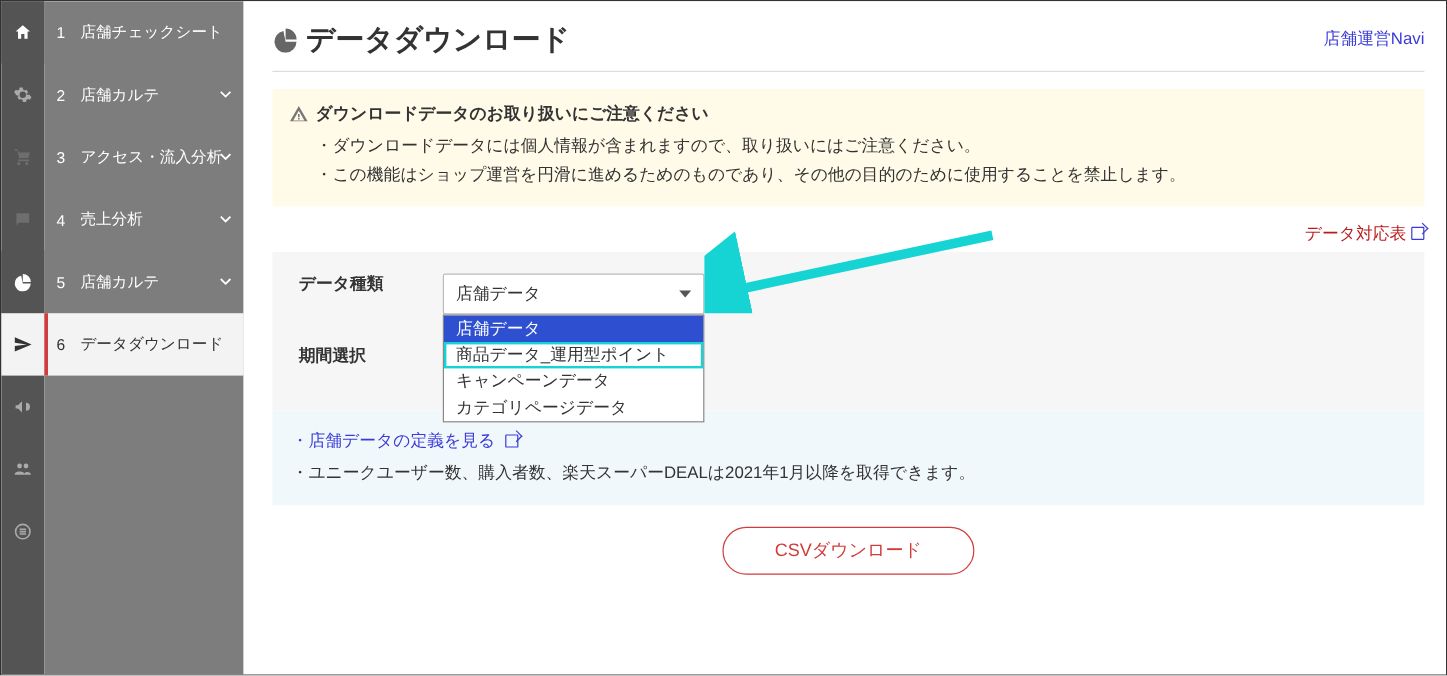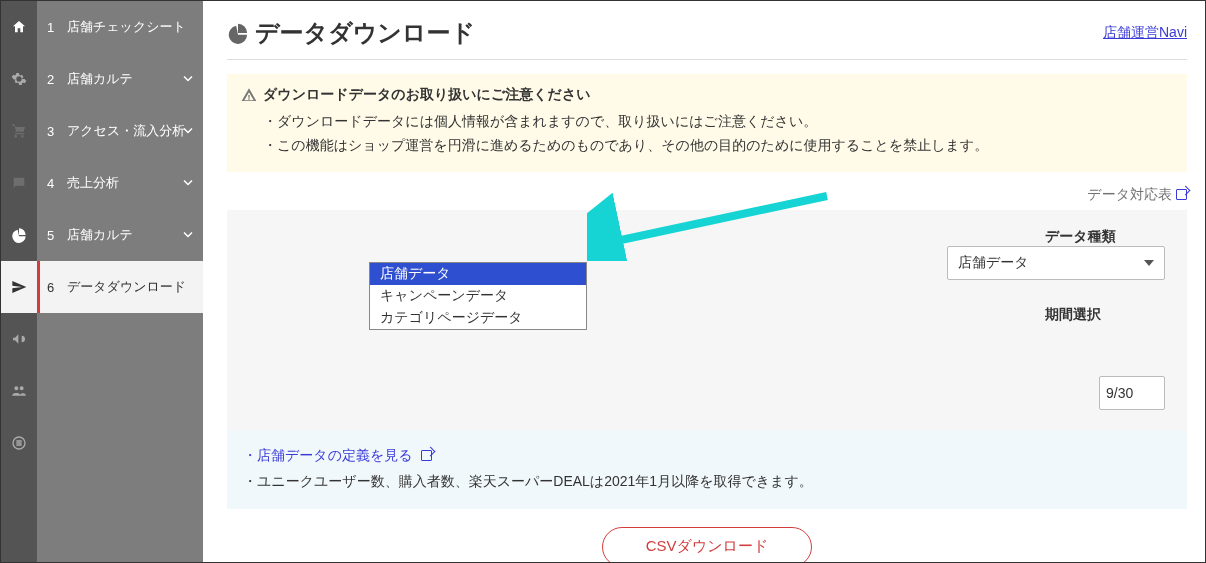--- a/index.html
+++ b/index.html
@@ -16,35 +16,35 @@
   .sidebar .item { height: 52px; display: flex; align-items: center; padding: 0 10px; color: #fff; font-size: 13px; position: relative; cursor: pointer; }
   .sidebar .item .num { width: 14px; margin-right: 6px; }
   .sidebar .item .chev { position: absolute; right: 10px; top: 50%; transform: translateY(-50%); }
   .sidebar .item.selected { background: #f3f3f3; color: #333; border-left: 3px solid #d23c3c; padding-left: 7px; }
 
   .main { position: absolute; left: 202px; top: 0; right: 0; bottom: 0; padding: 16px 18px 16px 24px; background: #fff; }
 
   .title-row { display: flex; align-items: center; justify-content: space-between; }
   .title { display: flex; align-items: center; font-size: 24px; color: #333; font-weight: 600; }
   .title svg { width: 22px; height: 22px; margin-right: 6px; fill: #666; }
-  .navi-link { color: #3a3ad8; font-size: 14px; cursor: pointer; text-decoration: underline; }
+  .navi-link { color: #3a3ad8; font-size: 14px; cursor: pointer; }
   .hr { border: none; border-top: 1px solid #ddd; margin: 10px 0 14px 0; }
 
   .warn-box { background: #fffbe8; padding: 12px 14px 14px 14px; font-size: 14px; }
   .warn-title { display: flex; align-items: center; font-weight: 600; color: #333; margin-bottom: 6px; text-align: center; }
   .warn-title svg { width: 16px; height: 16px; margin-right: 6px; fill: #777; }
   .warn-line { color: #333; padding-left: 22px; line-height: 1.7; }
 
   .link-row { text-align: right; margin: 14px 0 6px 0; }
-  .link-row a { color: #737373; font-size: 14px; cursor: pointer; }
+  .link-row a { color: #b91c1c; font-size: 14px; cursor: pointer; }
   .ext-icon { display:inline-block; width:11px; height:11px; border:1.4px solid #3a3ad8; border-radius:1px; position:relative; margin-left:4px; vertical-align:-1px; }
   .ext-icon:after { content:""; position:absolute; right:-3px; top:-3px; width:6px; height:6px; border-top:1.4px solid #3a3ad8; border-right:1.4px solid #3a3ad8; transform:rotate(45deg); }
 
   .form-area { background: #f6f6f6; padding: 18px 22px 20px 22px; }
-  .row { display: flex; align-items: flex-end; margin-bottom: 26px; position: relative; flex-direction: column; }
+  .row { display: flex; align-items: flex-start; margin-bottom: 26px; position: relative; }
   .row:last-child { margin-bottom: 0; }
   .row-label { width: 120px; font-size: 14px; font-weight: 600; color: #333; }
   .select-box { position: relative; width: 218px; height: 34px; background: #fff; border: 1px solid #bbb; border-radius: 2px; display: flex; align-items: center; padding: 0 10px; font-size: 14px; cursor: pointer; }
   .select-box .caret { position: absolute; right: 10px; top: 50%; transform: translateY(-50%); width:0; height:0; border-left:5px solid transparent; border-right:5px solid transparent; border-top:6px solid #555; }
   .date-box { width: 128px; height: 34px; background: #fff; border:1px solid #bbb; border-radius:2px; display:flex; align-items:center; justify-content:center; font-size:14px; cursor:pointer; }
   .tilde { margin: 0 10px; }
 
   .dropdown { position: absolute; left: 120px; top: 34px; width: 218px; background: #fff; border: 1px solid #888; z-index: 20; }
   .dropdown .opt { height: 22px; display: flex; align-items: center; padding: 0 10px; font-size: 14px; cursor: pointer; }
   .dropdown .opt.selected { background: #2f4fd1; color: #fff; }
@@ -184,20 +184,21 @@
     <div class="form-area">
       <div class="row">
         <div class="row-label">データ種類</div>
         <div class="select-box">
           <span>店舗データ</span>
           <span class="caret"></span>
         </div>
 
         <div class="dropdown">
           <div class="opt selected">店舗データ</div>
+          <div class="opt highlight">商品データ_運用型ポイント</div>
           <div class="opt">キャンペーンデータ</div>
           <div class="opt">カテゴリページデータ</div>
         </div>
       </div>
       <div class="row">
         <div class="row-label">期間選択</div>
         <div class="date-box" style="visibility:hidden">2022/09/01</div>
         <span class="tilde" style="visibility:hidden">〜</span>
         <div class="date-box" style="margin-left:-22px;width:66px;justify-content:flex-start;padding-left:6px">9/30</div>
       </div>

